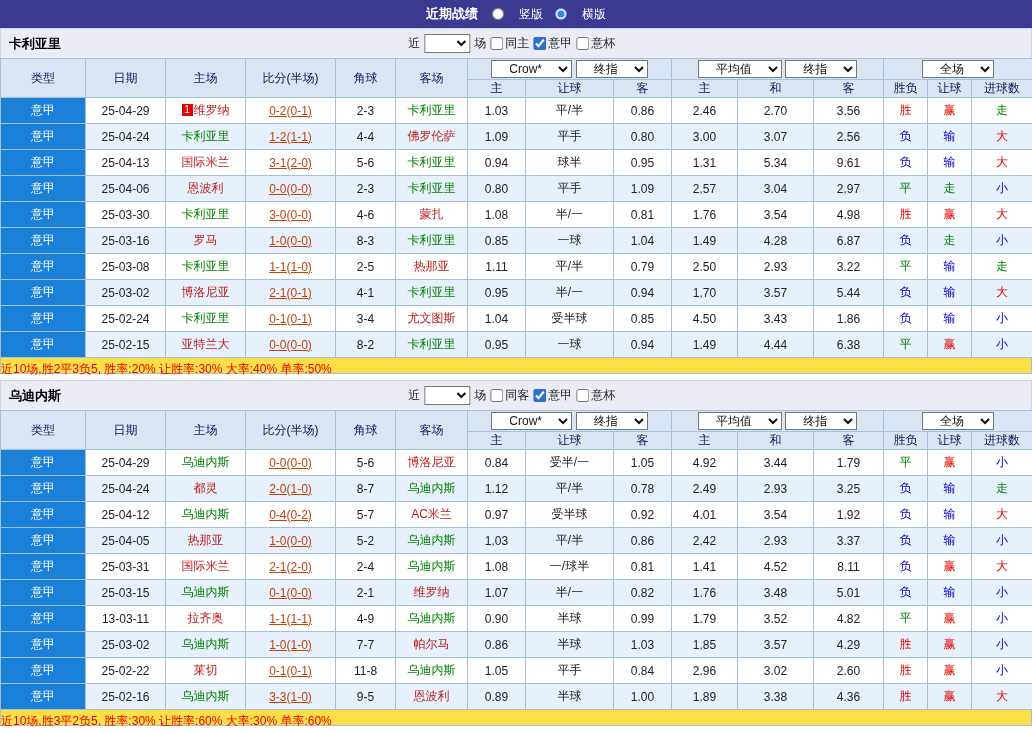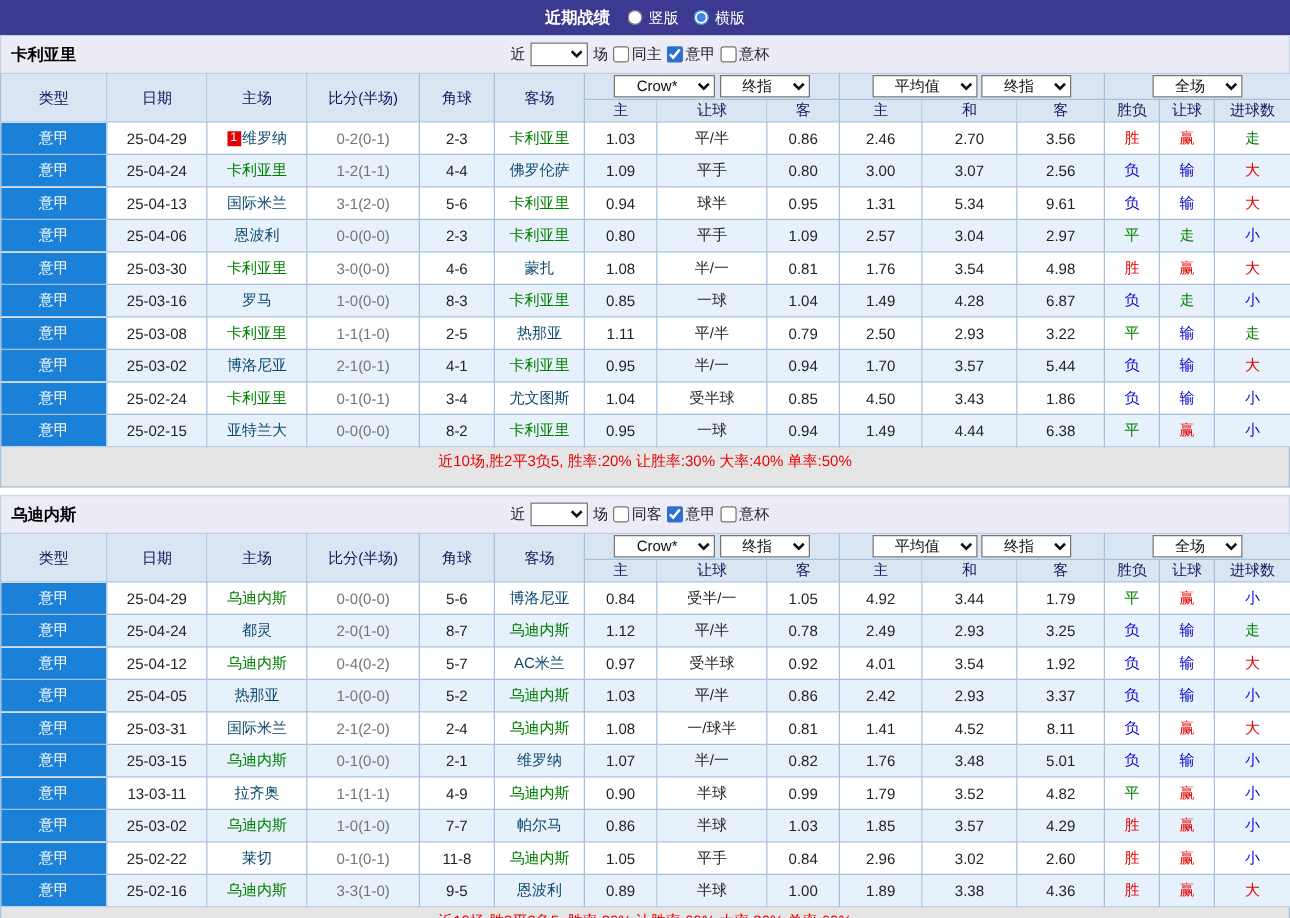--- a/index.html
+++ b/index.html
@@ -9,21 +9,21 @@
     font-family:"Liberation Sans","DejaVu Sans",sans-serif;
     font-size:12px; color:#222; background:#fff;
   }
   
   .topbar {
     height:28px; background:#3c3a90;
     display:flex; align-items:center; justify-content:center; gap:14px;
   }
   .topbar-title { color:#fff; font-weight:bold; font-size:13px; }
   .radio-group { display:flex; align-items:center; gap:12px; }
-  .radio-label { color:#fff; display:inline-flex; align-items:center; gap:5px; cursor:pointer; }
+  .radio-label { color:#fff; display:inline-flex; align-items:center; gap:15px; cursor:pointer; }
   .radio-label input { width:12px; height:12px; margin:0; accent-color:#3d85e0; }
   
   .section { position:relative; }
   .section + .section { margin-top:6px; }
   .section-bar {
     position:relative; height:30px; background:#ececf7;
     display:flex; align-items:center;
     border:1px solid #c9d4e4; border-bottom:none;
   }
   .team-name { font-weight:bold; font-size:13px; color:#000; padding-left:8px; }
@@ -45,34 +45,34 @@
     border:1px solid #a6c0dc; text-align:center; padding:0;
     white-space:nowrap; overflow:hidden;
   }
   thead th { background:#d9e5f2; font-weight:normal; color:#14145a; }
   .hdr-top th { height:21px; }
   .hdr-sub th { height:17px; }
   .dd-cell select { height:18px; }
   tbody td { height:26px; color:#222; }
   tbody tr:nth-child(even) td { background:#e7f1fb; }
   tbody tr td.league { background:#1b80d8; color:#fff; }
-  td.score { color:#737373; }
-  .tname { color:#0c4a6e; }
+  td.score { color:#c2410c;text-decoration:underline; }
+  .tname { color:#b91c1c; }
   .tname.subject { color:#008000; }
   .badge {
     display:inline-block; background:#e00000; color:#fff;
     font-size:10px; line-height:12px; min-width:11px; height:12px;
     margin-right:1px; vertical-align:1px;
   }
   .c-red   { color:#e60000; }
   .c-blue  { color:#0000cc; }
   .c-green { color:#008000; }
   .summary {
-    height:32px; line-height:23px; text-align:center; color:#e60000;
-    border:1px solid #a6c0dc; border-top:none; background:#e5e5e5;
+    height:16px; line-height:23px; color:#e60000;
+    border:1px solid #a6c0dc; border-top:none; background:#fde047;
   }
 </style>
 </head>
 <body>
 
 <div class="topbar">
   <span class="topbar-title">近期战绩</span>
   <div class="radio-group">
     <label class="radio-label">
       <input type="radio" name="layout" style="">

